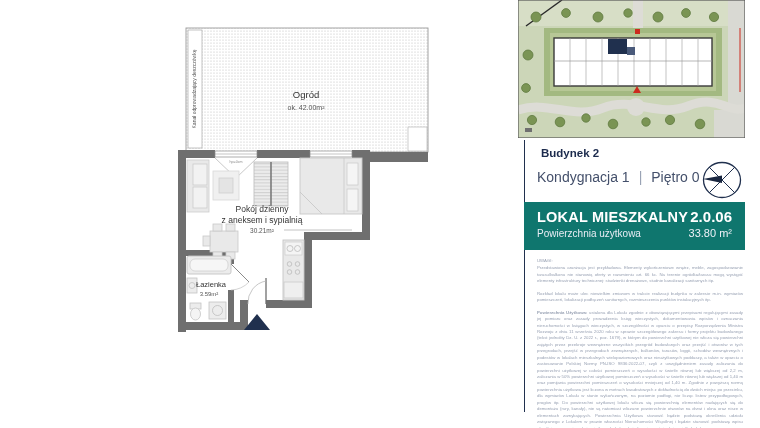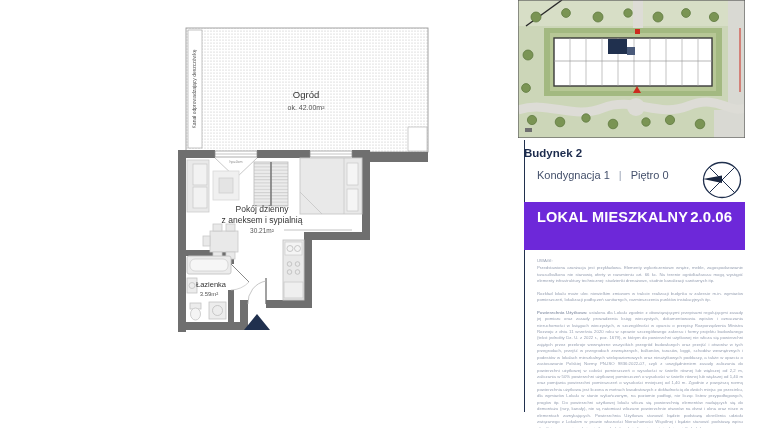--- a/index.html
+++ b/index.html
@@ -1,24 +1,24 @@
 <!DOCTYPE html>
 <html><head>
 <meta charset="utf-8">
 <style>
   html,body{margin:0;padding:0;}
   body{width:760px;height:428px;position:relative;background:#ffffff;
        font-family:"Liberation Sans", sans-serif;overflow:hidden;}
   .abs{position:absolute;}
   
   #sidebar-sep{left:524px;top:140px;width:1px;height:272px;background:#20304e;}
-  #building-name{left:524px;top:147px;font-size:11.5px;font-weight:bold;color:#1c2b4d;}
-  #level-row{left:537px;top:169px;font-size:11px;color:#44506b;}
+  #building-name{left:541px;top:147px;font-size:11.5px;font-weight:bold;color:#1c2b4d;}
+  #level-row{left:537px;top:169px;font-size:14px;color:#44506b;}
   #level-row .sep{margin:0 9px;color:#9aa3b5;}
-  #navy-band{left:524px;top:202px;width:221px;height:48px;background:#6d28d9;
+  #navy-band{left:524px;top:202px;width:221px;height:48px;background:#0f766e;
              box-sizing:border-box;padding:6px 13px 0 13px;color:#fff;}
   .band-row{display:flex;justify-content:space-between;align-items:baseline;}
   .band-title{font-size:14.5px;font-weight:bold;letter-spacing:.2px;}
   .band-number{font-size:15px;font-weight:bold;}
   .band-sub{font-size:10px;color:#e8ecf4;margin-top:2px;}
   .band-area{font-size:11px;color:#eef1f7;}
   #legal{left:537px;top:258px;width:206px;font-size:4.3px;line-height:1.5;
          color:#98a1b3;text-align:justify;}
   #legal .head{margin-bottom:1px;}
   #legal p{margin:0 0 6px 0;}
@@ -231,20 +231,24 @@
   <line x1="9" y1="8" x2="35" y2="34" stroke="#20304e" stroke-width="1"></line>
   <line x1="35" y1="8" x2="9" y2="34" stroke="#20304e" stroke-width="1"></line>
   <polygon points="3,20 22,16.5 22,24" fill="#1a2741"></polygon>
 </svg>
 
 <div class="abs" id="navy-band">
   <div class="band-row">
     <span class="band-title">LOKAL MIESZKALNY</span>
     <span class="band-number">2.0.06</span>
   </div>
+  <div class="band-row band-sub">
+    <span>Powierzchnia użytkowa</span>
+    <span class="band-area">33.80 m²</span>
+  </div>
 </div>
 
 <div class="abs" id="legal">
   <div class="head">UWAGI:</div>
   <p>Przedstawiona aranżacja jest przykładowa. Elementy wykończeniowe wnętrz, meble, zagospodarowanie tarasu/balkonu nie stanowią oferty w rozumieniu art. 66 kc. Na terenie ogródka/tarasu mogą wystąpić elementy infrastruktury technicznej: studzienki drenażowe, studnie kanalizacji sanitarnych itp.</p>
   <p>Rozkład lokalu może ulec niewielkim zmianom w trakcie realizacji budynku w zakresie m.in. wymiarów pomieszczeń, lokalizacji podłączeń sanitarnych, rozmieszczenia punktów instalacyjnych itp.</p>
   <p><span class="lead">Powierzchnia Użytkowa:</span>
      <span>ustalona dla Lokalu zgodnie z obowiązującymi przepisami regulującymi zasady jej pomiaru oraz zasady prowadzenia ksiąg wieczystych, dokumentowania wpisów i oznaczania nieruchomości w księgach wieczystych, w szczególności w oparciu o przepisy Rozporządzenia Ministra Rozwoju z dnia 11 września 2020 roku w sprawie szczegółowego zakresu i formy projektu budowlanego (tekst jednolity Dz. U. z 2022 r., poz. 1679), w którym do powierzchni użytkowej nie wlicza się powierzchni zajętych przez przekroje wewnętrzne wszystkich przegród budowlanych oraz przejść i otworów w tych przegrodach, przejść w przegrodach zewnętrznych, balkonów, tarasów, loggii, schodów wewnętrznych i podestów w lokalach mieszkalnych wielopoziomowych oraz nieużytkowych poddaszy, a także w oparciu o zastosowanie Polskiej Normy PN-ISO 9836:2022-07, czyli z uwzględnieniem zasady zaliczania do powierzchni użytkowej w całości pomieszczeń o wysokości w świetle równej lub większej od 2,2 m, zaliczania w 50% powierzchni użytkowej pomieszczeń o wysokości w świetle równej lub większej od 1,40 m oraz pomijania powierzchni pomieszczeń o wysokości mniejszej od 1,40 m. Zgodnie z powyższą normą powierzchnia użytkowa jest liczona w metrach kwadratowych z dokładnością do dwóch miejsc po przecinku, dla wymiarów Lokalu w stanie wykończonym, na poziomie podłogi, nie licząc listew przypodłogowych, progów itp. Do powierzchni użytkowej lokalu wlicza się powierzchnię elementów nadających się do demontażu (rury, kanały), nie są natomiast wliczane powierzchnie otworów na drzwi i okna oraz nisze w elementach zamykających. Powierzchnia Użytkowa stanowić będzie podstawę określenia udziału związanego z Lokalem w prawie własności Nieruchomości Wspólnej i będzie stanowić podstawę wpisu określającego powierzchnię użytkową Lokalu w księdze wieczystej założonej dla Lokalu.</span></p>
 </div>
 

